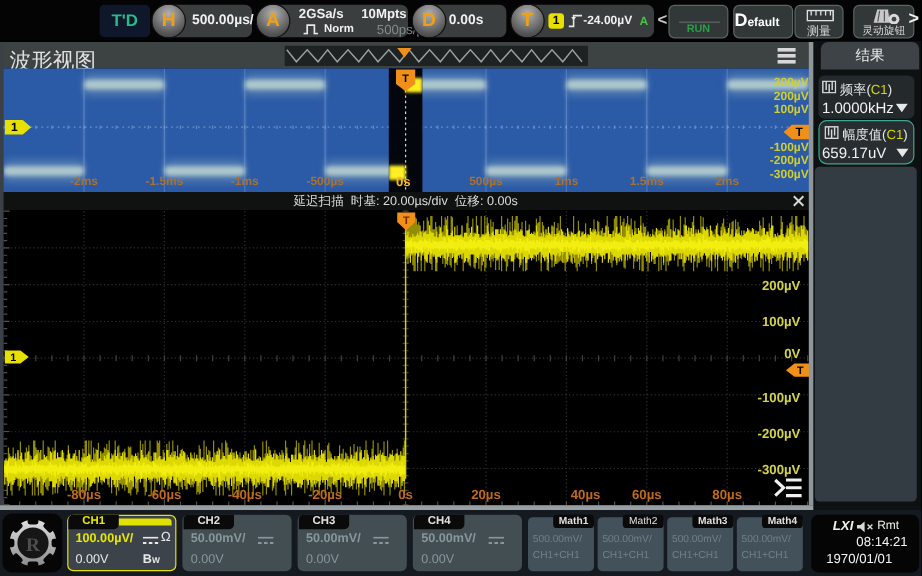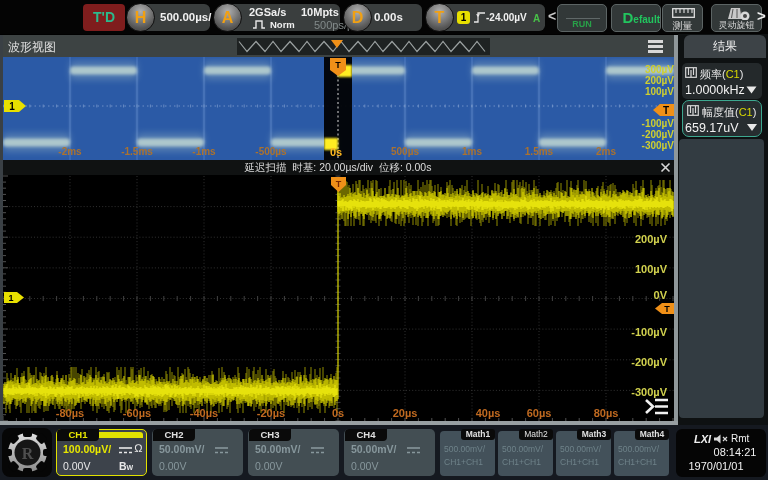--- a/index.html
+++ b/index.html
@@ -1,20 +1,20 @@
 <!DOCTYPE html>
 <html><head><meta charset="utf-8">
 <style>
 * { margin:0; padding:0; box-sizing:border-box; }
 html,body { width:768px; height:480px; background:#000; overflow:hidden; }
 body { font-family:"Liberation Sans",sans-serif; position:relative; }
 .abs { position:absolute; }
 #topbar { position:absolute; left:0; top:0; width:768px; height:34px; background:#040404; }
 .logo { position:absolute; left:4px; top:6px; font-family:"Liberation Serif",serif; font-weight:bold; font-size:23px; color:#f5e800; }
-.tdbox { position:absolute; left:83px; top:4px; width:42px; height:27px; background:#7f1d1d; border-radius:4px; color:#2cb98c; font-size:14px; font-weight:bold; text-align:center; line-height:27px; }
+.tdbox { position:absolute; left:83px; top:4px; width:42px; height:27px; background:#0f172a; border-radius:4px; color:#2cb98c; font-size:14px; font-weight:bold; text-align:center; line-height:27px; }
 .pill { position:absolute; top:4px; height:27px; background:#3a3e3e; border-radius:14px 6px 6px 14px; }
 .knob { position:absolute; left:-1px; top:-1px; width:29px; height:29px; border-radius:50%;
   background:radial-gradient(circle at 50% 28%, #b0b0b0 0%, #8a8a8a 30%, #555 70%, #3a3a3a 100%);
   border:1px solid #101010; color:#f0a014; font-weight:bold; font-size:16px; text-align:center; line-height:27px; }
 .ptxt { color:#f0f0f0; font-size:11.5px; font-weight:bold; }
 .btn { position:absolute; top:4px; height:28px; background:#323838; border:1px solid #5c6464; border-radius:5px; }
 .smallgrey { color:#828a8a; }
 .tlab { position:absolute; width:66px; text-align:center; font-size:11px; font-weight:bold; color:#c06a20; }
 .tlab2 { position:absolute; width:66px; text-align:center; font-size:10px; font-weight:bold; color:#aa7230; }
 .vlab { position:absolute; font-size:11px; font-weight:bold; color:#d2d24e; }
@@ -51,21 +51,21 @@
     </svg>
     <div class="ptxt abs" style="left:60px;top:8px;font-size:10px;">-24.00µV</div>
     <div class="abs" style="left:107px;top:9px;font-size:10px;font-weight:bold;color:#48c048;">A</div>
   </div>
   <div class="abs" style="left:548px;top:8px;color:#c8c8c8;font-size:14px;font-weight:bold;">&lt;</div>
   <div class="btn" style="left:557px;width:50px;">
     <div class="abs" style="left:0;top:3px;width:100%;text-align:center;font-size:9px;font-weight:bold;color:#20b050;margin-top:43px;">STOP</div>
     <div class="abs" style="left:8px;top:13px;width:34px;border-top:1px solid #606868;"></div>
     <div class="abs" style="left:0;top:14px;width:100%;text-align:center;font-size:9px;font-weight:bold;color:#28a048;">RUN</div>
   </div>
-  <div class="btn" style="left:611px;width:50px;color:#22c55e;text-align:right;">
+  <div class="btn" style="left:611px;width:50px;color:#ffffff;text-align:left;">
     <span style="font-size:15px;font-weight:bold;line-height:26px;">D</span><span style="font-size:10px;font-weight:bold;">efault</span>
   </div>
   <div class="btn" style="left:662px;width:41px;">
     <svg class="abs" style="left:9px;top:3px;" width="23" height="10" viewBox="0 0 23 10">
       <rect x="0.7" y="0.7" width="21.6" height="8.6" fill="none" stroke="#e0e0e0" stroke-width="1.3"></rect>
       <path d="M4 1V5M8 1V5M12 1V5M16 1V5M20 1V5" stroke="#e0e0e0" stroke-width="1.1"></path>
     </svg>
     <div class="abs" style="left:0;top:14px;width:100%;text-align:center;font-size:10px;color:#d8d8d8;">测量</div>
   </div>
   <div class="btn" style="left:711px;width:51px;">
@@ -75,21 +75,21 @@
       <circle cx="20" cy="9" r="4.5" fill="#d8d8d8"></circle>
       <circle cx="20" cy="9" r="2" fill="#444"></circle>
     </svg>
     <div class="abs" style="left:0;top:14px;width:100%;text-align:center;font-size:9px;color:#d8d8d8;">灵动旋钮</div>
   </div>
   <div class="abs" style="left:757px;top:7px;color:#f0f0f0;font-size:15px;font-weight:bold;">&gt;</div>
 </div>
 
 <div class="abs" id="wavewin" style="left:0;top:34px;width:678px;height:391px;background:#000;">
   <div class="abs" style="left:0;top:1px;width:676px;height:22px;background:#3d4343;">
-    <div class="abs" style="left:8px;top:4px;color:#e0e0e0;font-size:12px;">波形视图</div>
+    <div class="abs" style="left:8px;top:4px;color:#e0e0e0;font-size:18px;">波形视图</div>
     <svg class="abs" style="left:237px;top:3px;" width="253" height="17" viewBox="0 0 253 17">
       <rect x="0" y="0" width="253" height="17" fill="#1e2222"></rect>
       <polyline points="2,3.5 10,13.5 19,3.5 28,13.5 36,3.5 44,13.5 53,3.5 62,13.5 70,3.5 78,13.5 87,3.5 96,13.5 104,3.5 112,13.5 121,3.5 130,13.5 138,3.5 146,13.5 155,3.5 164,13.5 172,3.5 180,13.5 189,3.5 198,13.5 206,3.5 214,13.5 223,3.5 232,13.5 240,3.5 248,13.5" stroke="#9aa0a0" stroke-width="1.2" fill="none"></polyline>
       <path d="M94 2 L106 2 L100 10 Z" fill="#f09018"></path>
     </svg>
     <div class="abs" style="left:648px;top:5px;width:15px;">
       <div style="height:2.5px;background:#d8d8d8;margin-bottom:2.5px;"></div>
       <div style="height:2.5px;background:#d8d8d8;margin-bottom:2.5px;"></div>
       <div style="height:2.5px;background:#d8d8d8;"></div>
     </div>

